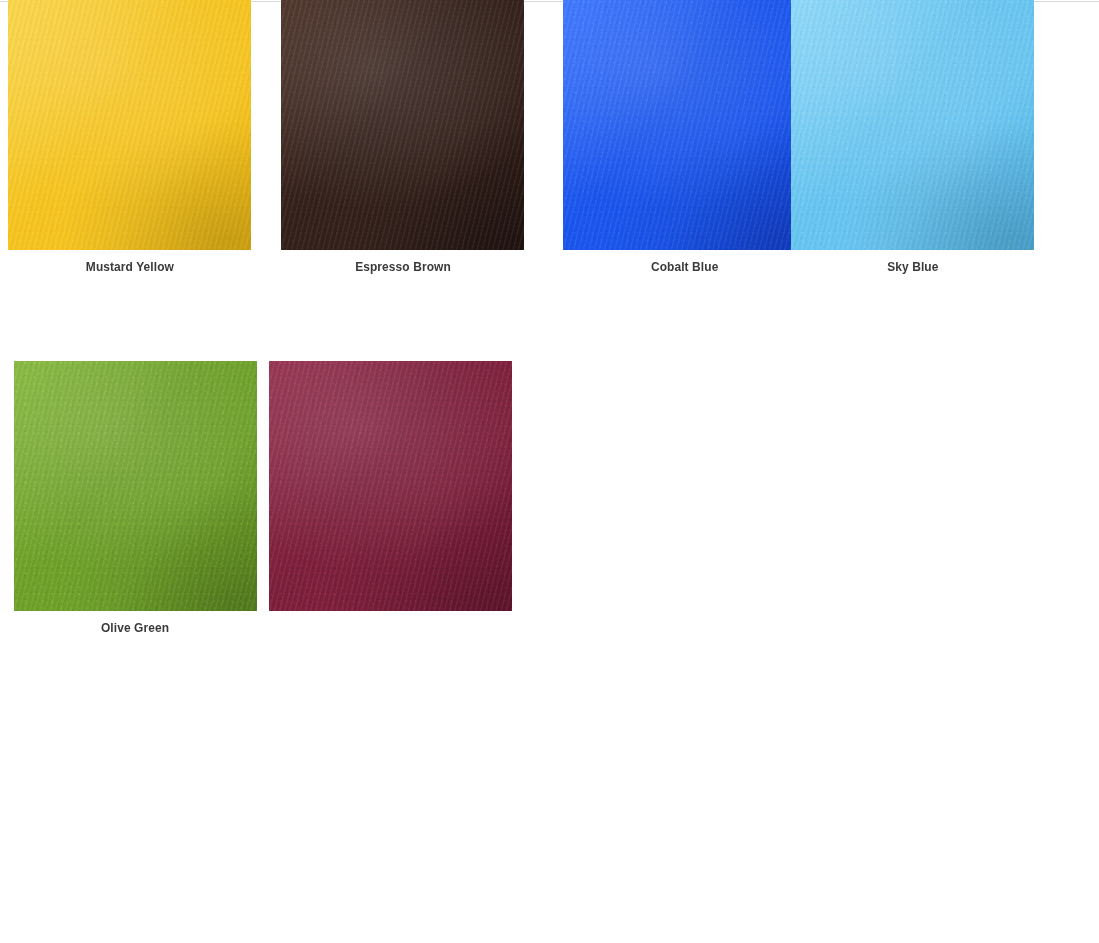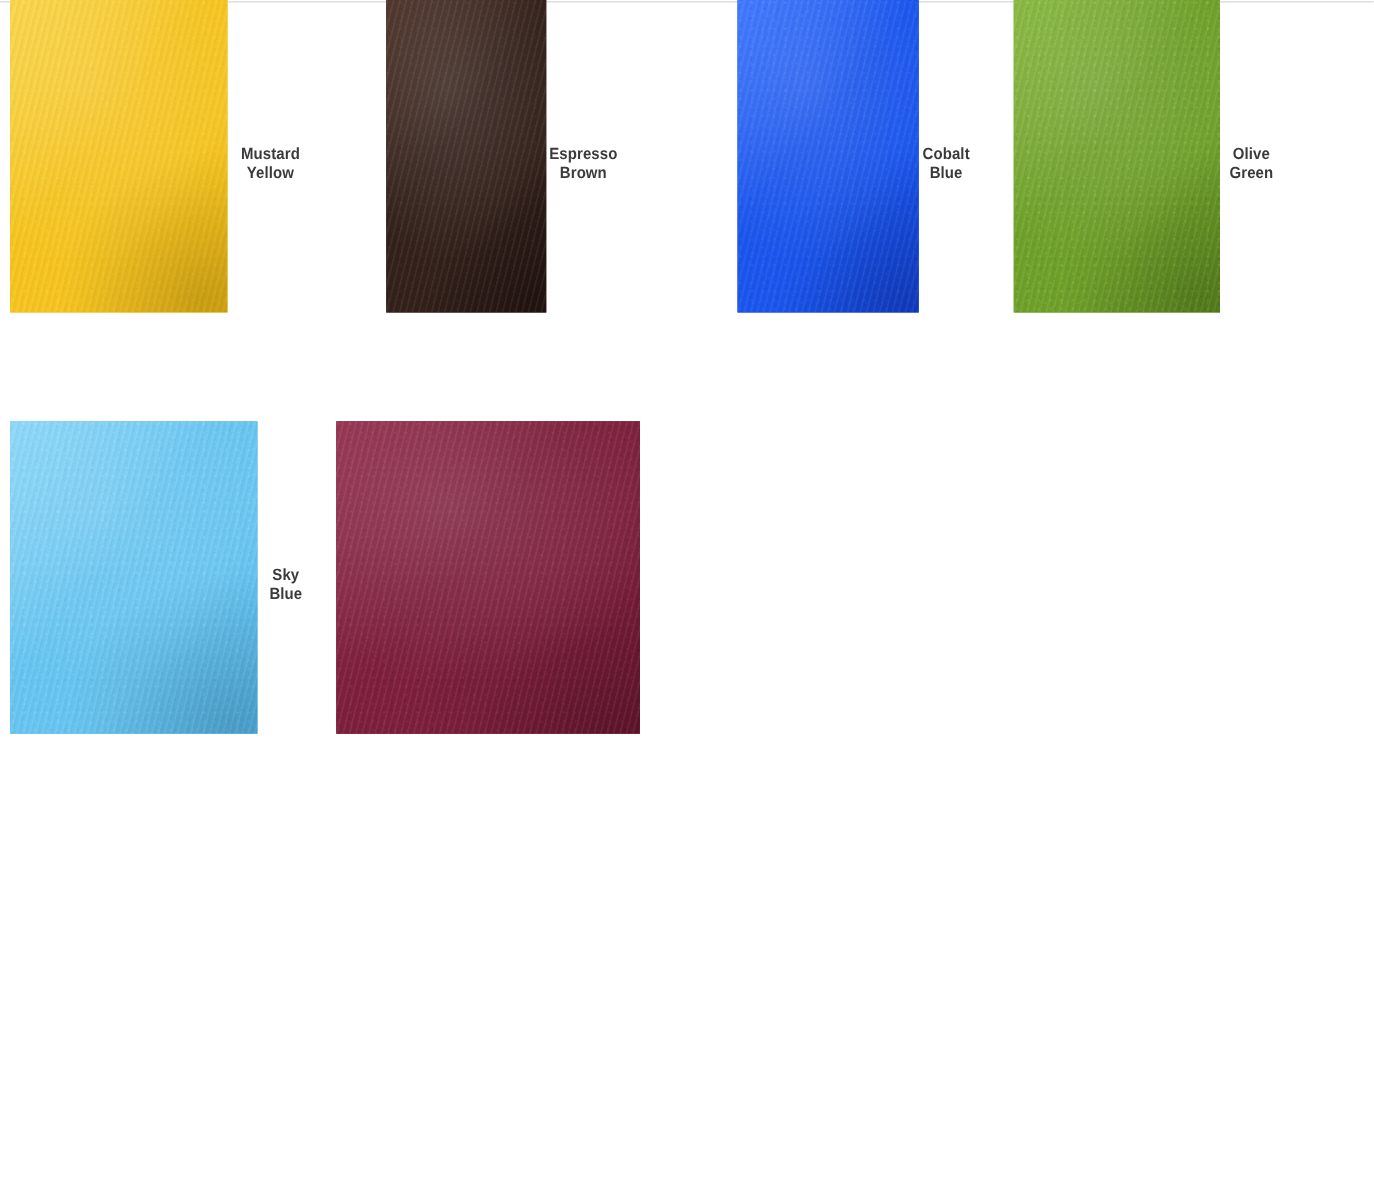--- a/index.html
+++ b/index.html
@@ -32,20 +32,21 @@
     width: 1099px;
     display: flex;
     flex-wrap: wrap;
   }
 
   .swatch-cell {
     width: 261px;
     margin: 0 0 87px 0;
     box-sizing: border-box;
     display: flex;
+    flex-direction: column;
     align-items: center;
   }
   .swatch-cell.col0 { padding-left: 8px;  padding-right: 10px; }
   .swatch-cell.col1 { padding-left: 28px; padding-right: 18px; }
   .swatch-cell.col2 { padding-left: 48px; padding-right: 26px; }
   .swatch-cell.col3 { padding-left: 68px; padding-right: 4px; }
 
   .swatch-chip {
     width: 243px;
     height: 250px;
@@ -112,33 +113,33 @@
       </div>
       <div class="swatch-label">Espresso Brown</div>
     </div>
     <div class="swatch-cell col3">
       <div class="swatch-chip" style="background-color: rgb(26, 85, 238); background-image: linear-gradient(128deg, rgb(58, 116, 255) 0%, rgb(26, 85, 238) 42%, rgb(26, 85, 238) 66%, rgb(17, 64, 214) 100%);">
         <div class="grain"></div>
         <div class="sheen"></div>
       </div>
       <div class="swatch-label">Cobalt Blue</div>
     </div>
+    <div class="swatch-cell col0">
+      <div class="swatch-chip" style="background-color: rgb(104, 198, 242); background-image: linear-gradient(128deg, rgb(139, 216, 250) 0%, rgb(104, 198, 242) 42%, rgb(104, 198, 242) 66%, rgb(82, 180, 230) 100%);">
+        <div class="grain"></div>
+        <div class="sheen"></div>
+      </div>
+      <div class="swatch-label">Sky Blue</div>
+    </div>
     <div class="swatch-cell col1">
       <div class="swatch-chip" style="background-color: rgb(111, 161, 42); background-image: linear-gradient(128deg, rgb(133, 184, 60) 0%, rgb(111, 161, 42) 42%, rgb(111, 161, 42) 66%, rgb(93, 138, 31) 100%);">
         <div class="grain"></div>
         <div class="sheen"></div>
       </div>
       <div class="swatch-label">Olive Green</div>
-    </div>
-    <div class="swatch-cell col0">
-      <div class="swatch-chip" style="background-color: rgb(104, 198, 242); background-image: linear-gradient(128deg, rgb(139, 216, 250) 0%, rgb(104, 198, 242) 42%, rgb(104, 198, 242) 66%, rgb(82, 180, 230) 100%);">
-        <div class="grain"></div>
-        <div class="sheen"></div>
-      </div>
-      <div class="swatch-label">Sky Blue</div>
     </div>
     <div class="swatch-cell col0">
       <div class="swatch-chip" style="background-color: rgb(125, 31, 60); background-image: linear-gradient(128deg, rgb(148, 48, 79) 0%, rgb(125, 31, 60) 42%, rgb(125, 31, 60) 66%, rgb(106, 22, 49) 100%);">
         <div class="grain"></div>
         <div class="sheen"></div>
       </div>
     </div>
   </div>
 
 </body></html>

